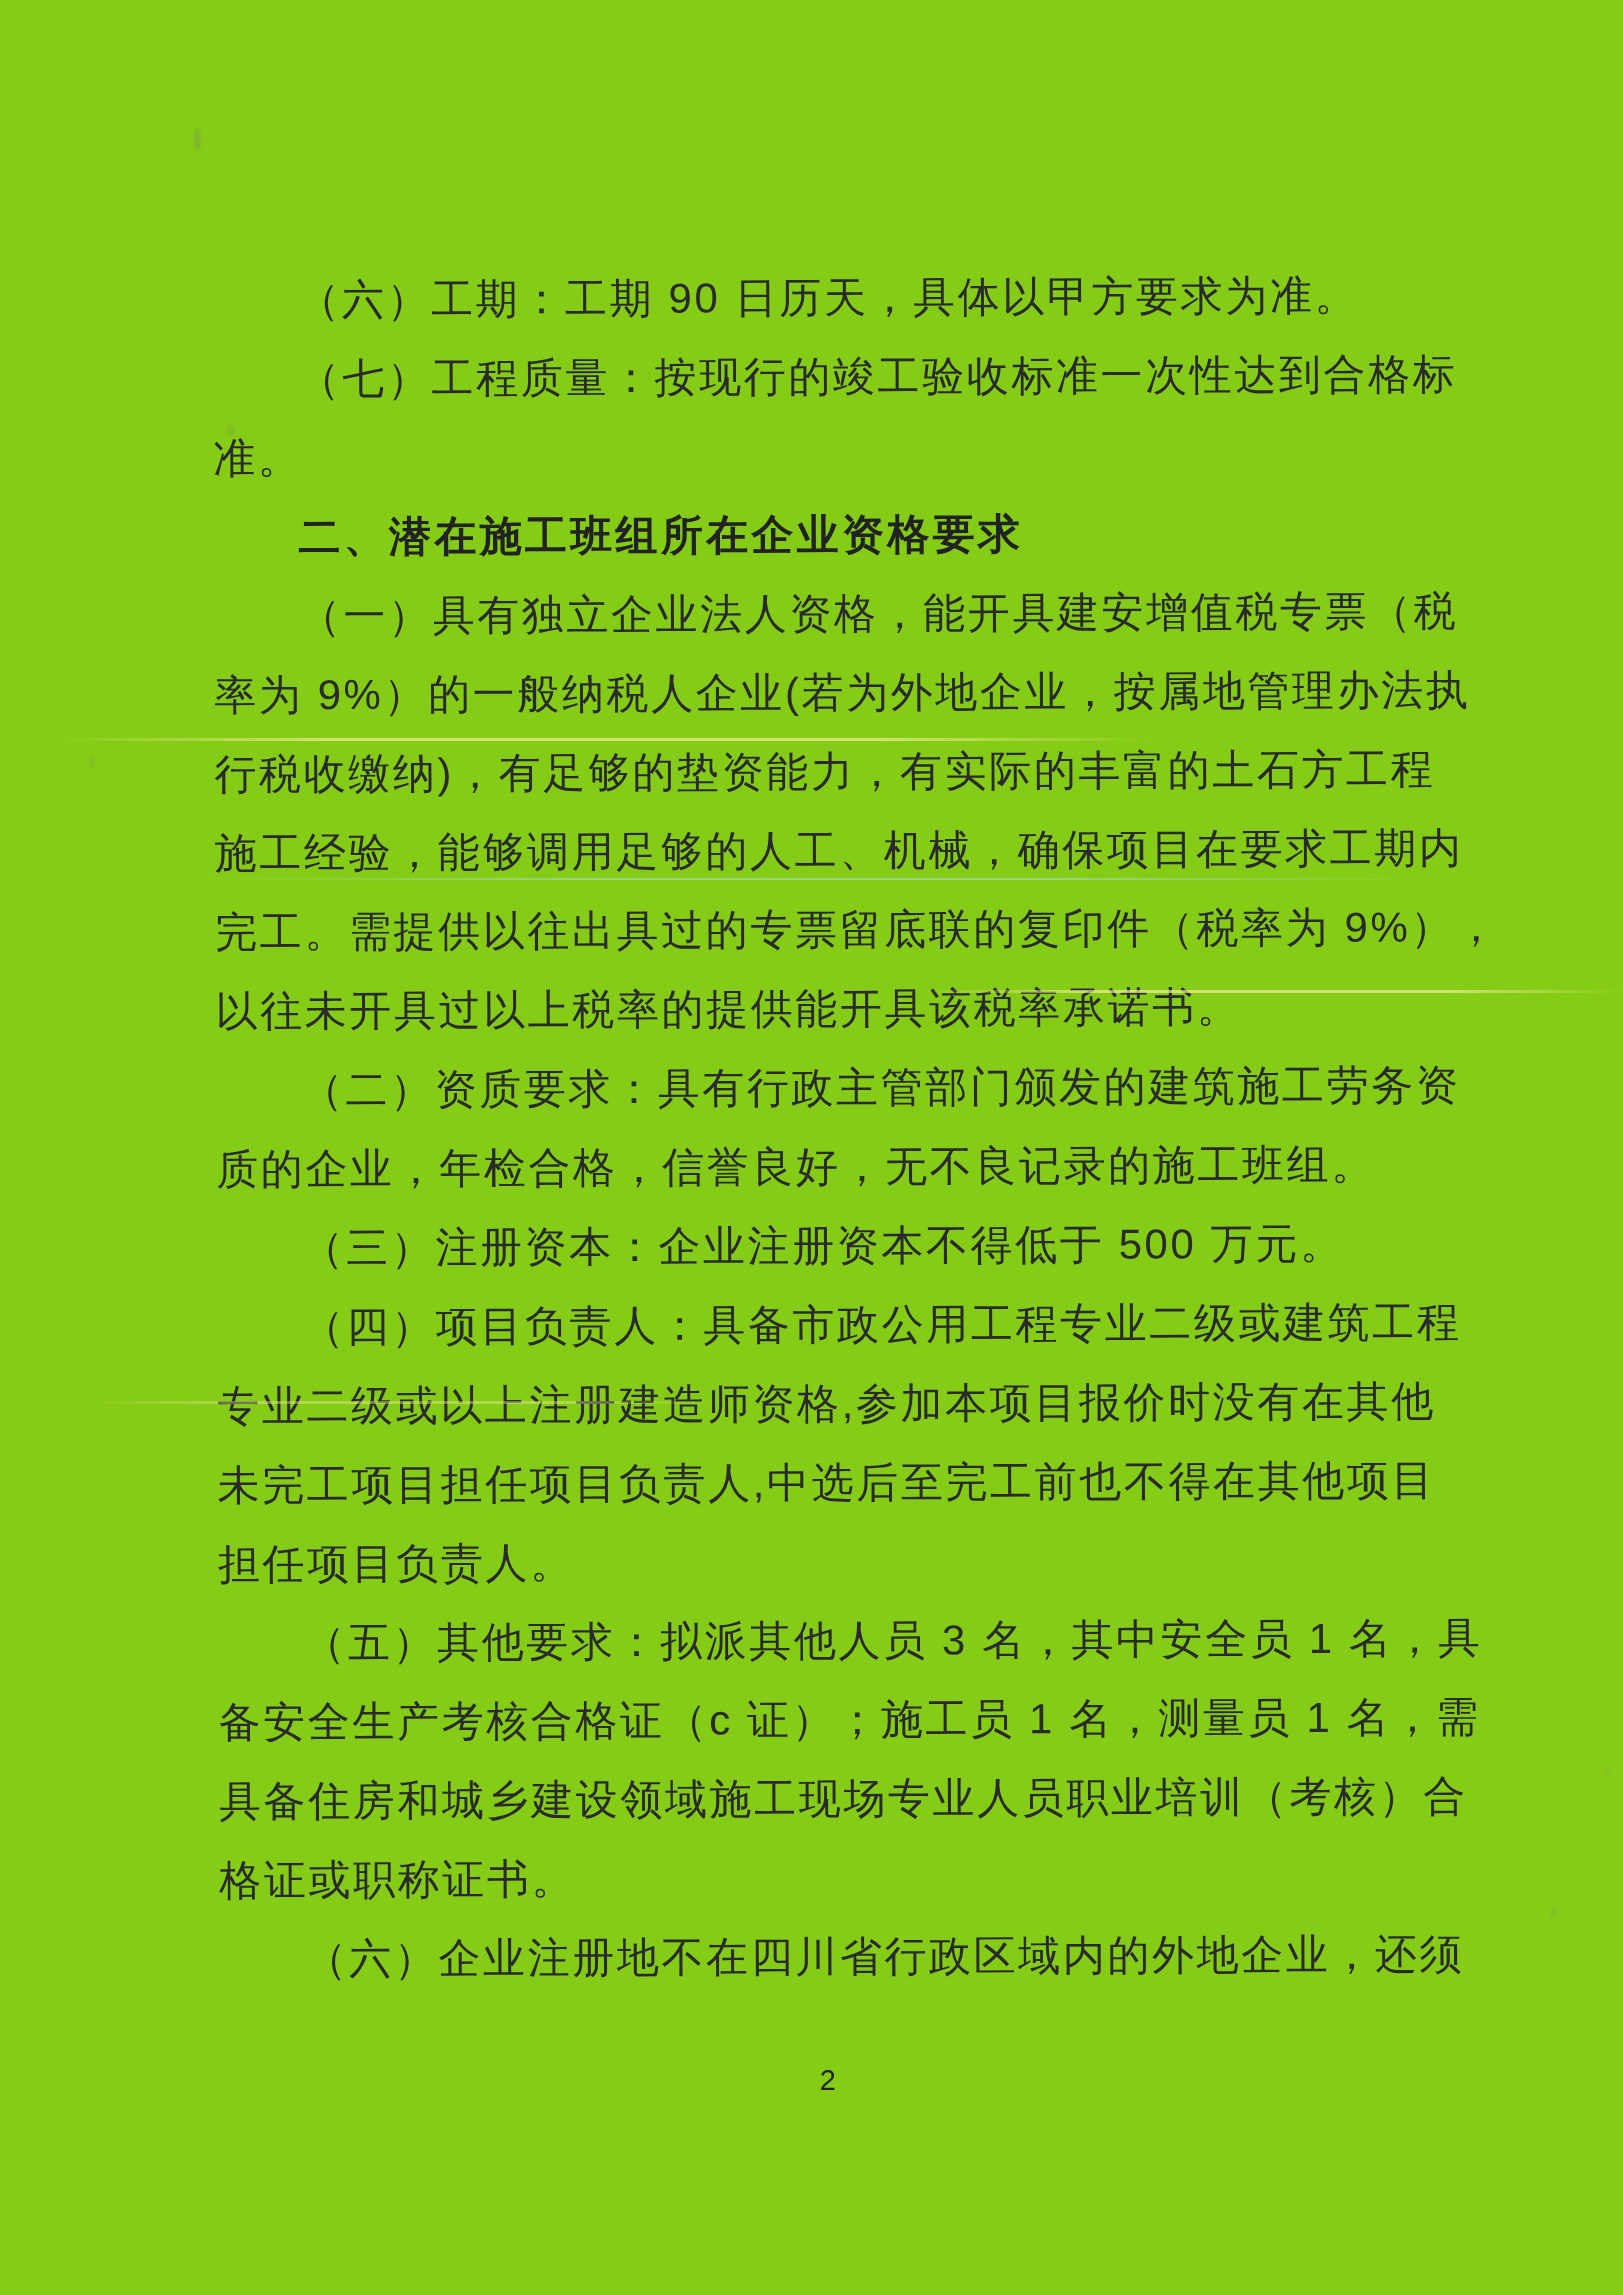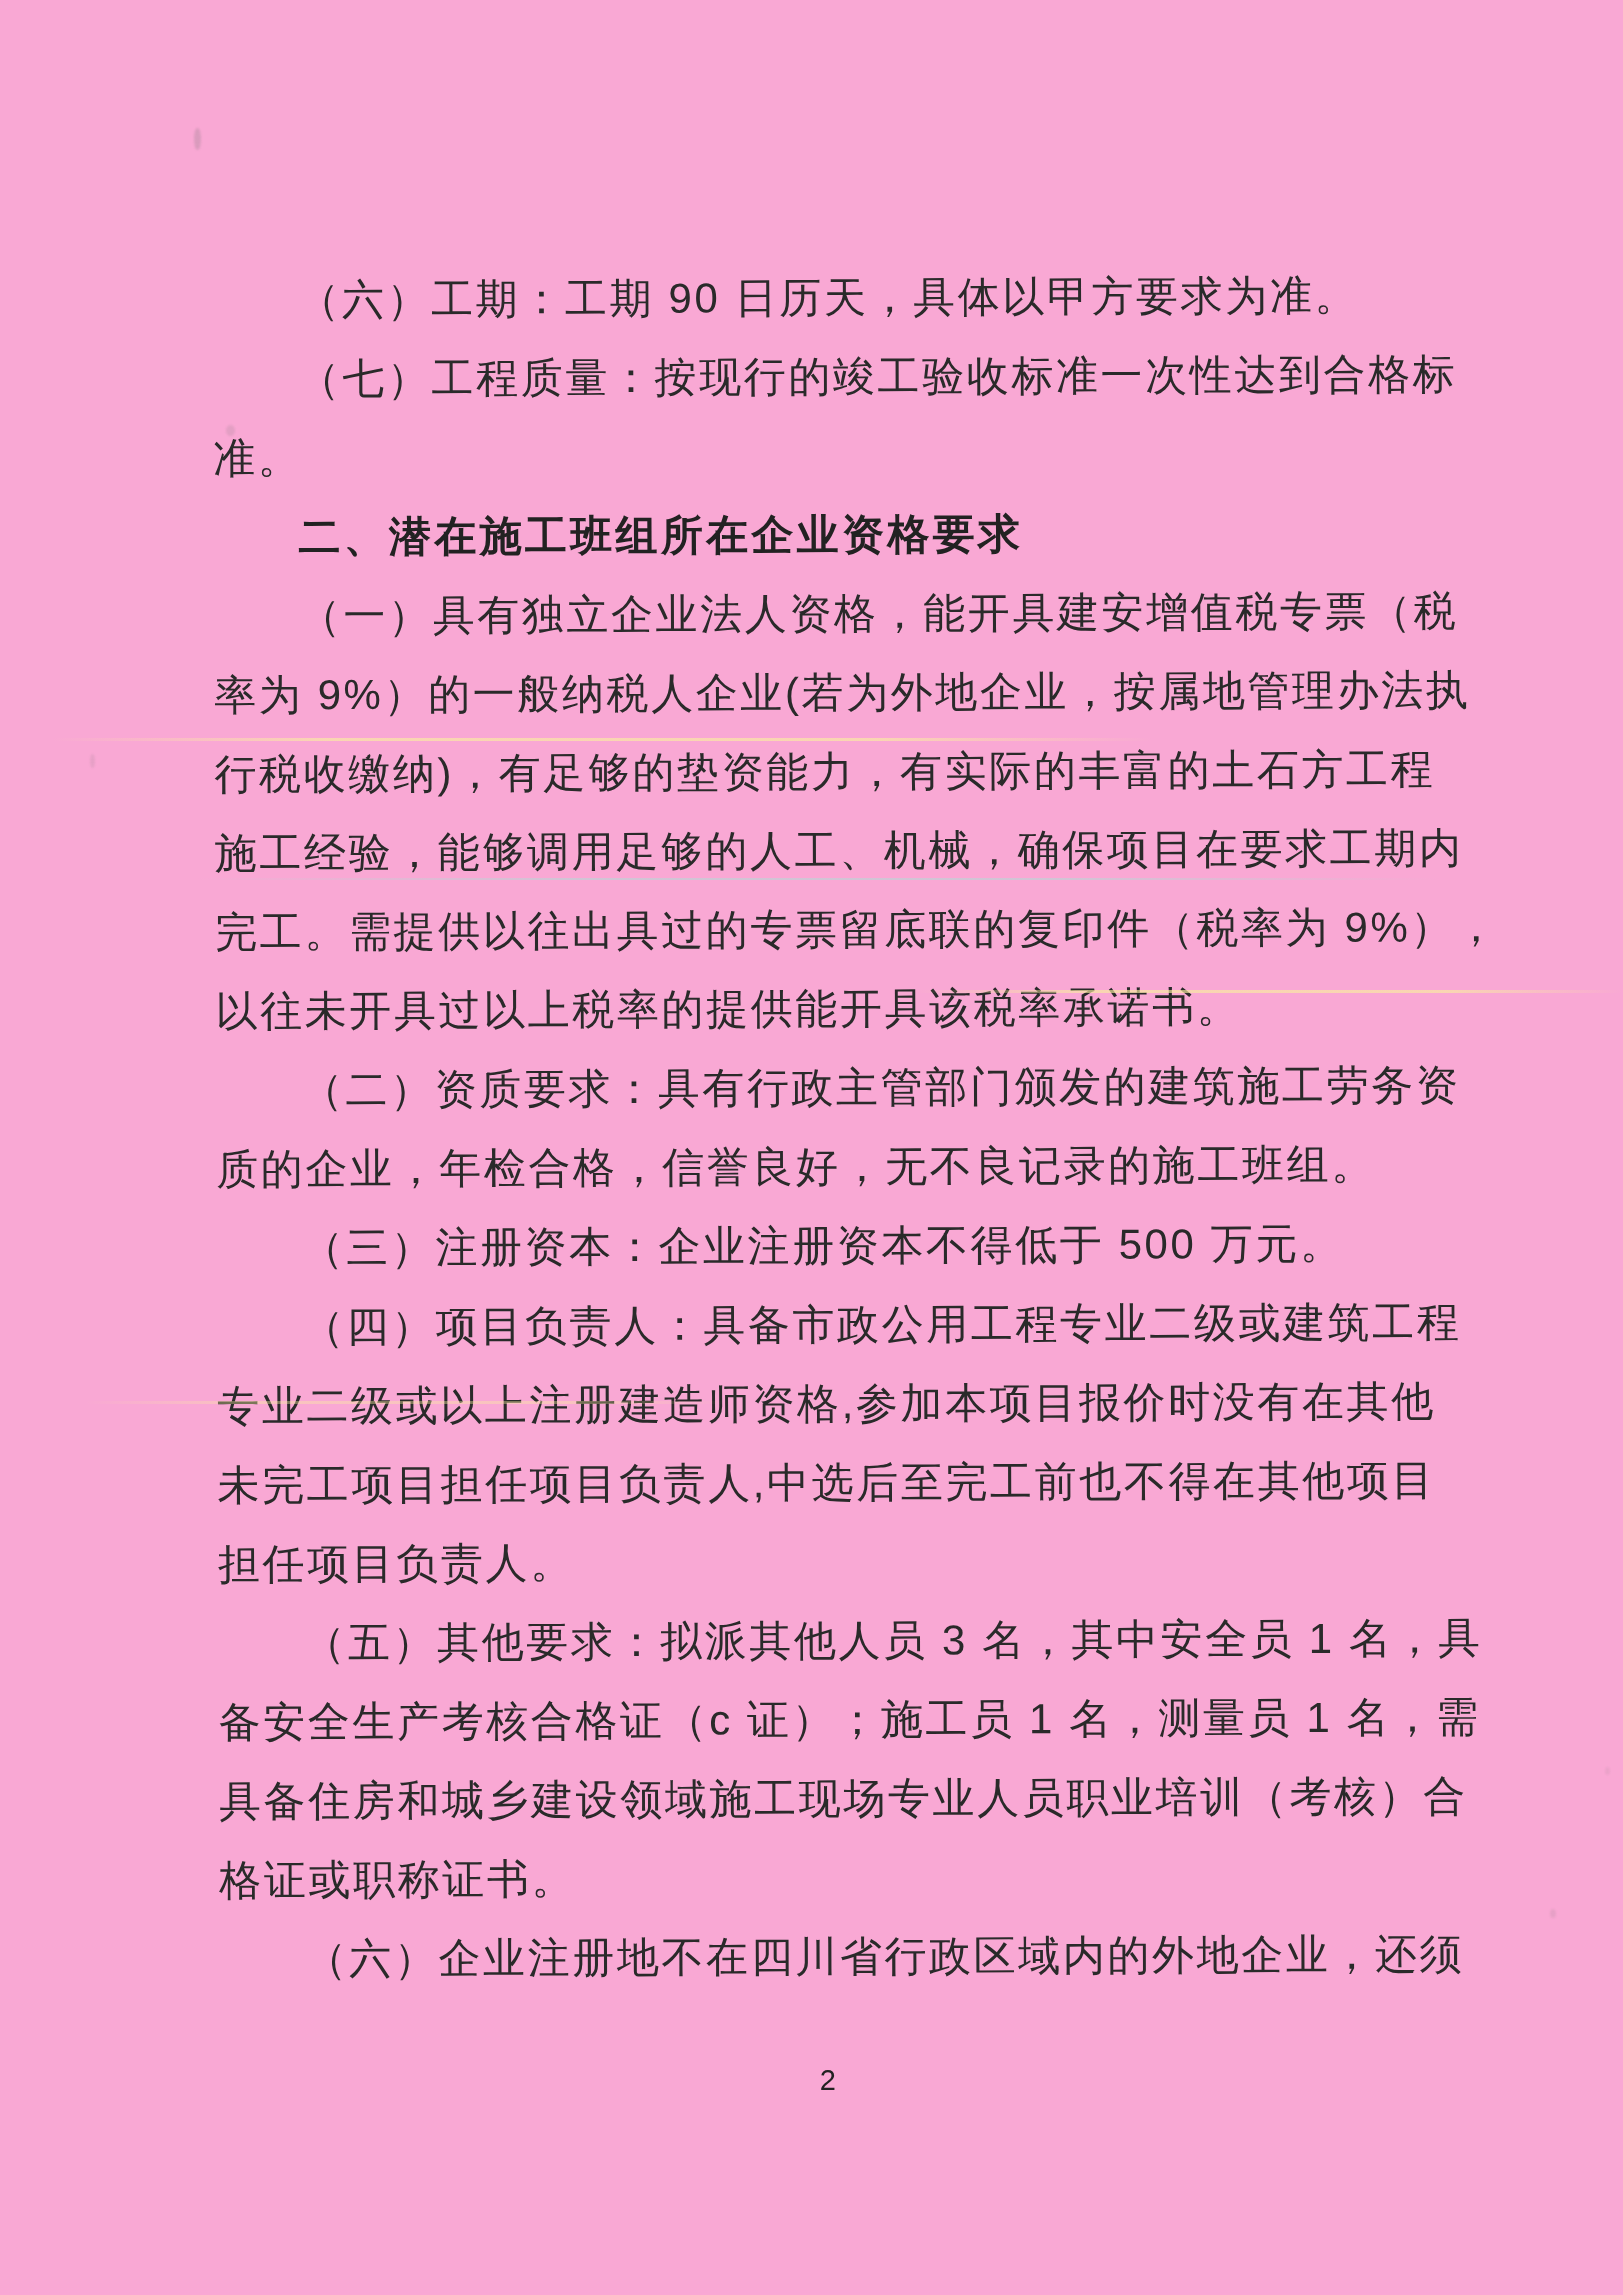--- a/index.html
+++ b/index.html
@@ -4,21 +4,21 @@
 <style>
   html, body {
     margin: 0;
     padding: 0;
     background: #ffffff;
   }
   .page {
     position: relative;
     width: 1623px;
     height: 2295px;
-    background: #f9a8d4;
+    background: #84cc16;
     overflow: hidden;
     font-family: "Liberation Sans", "DejaVu Sans", sans-serif;
   }
   .content {
     position: absolute;
     left: 216px;
     top: 258px;
     width: 1224px;
     transform: rotate(-0.25deg);
     transform-origin: 50% 50%;

